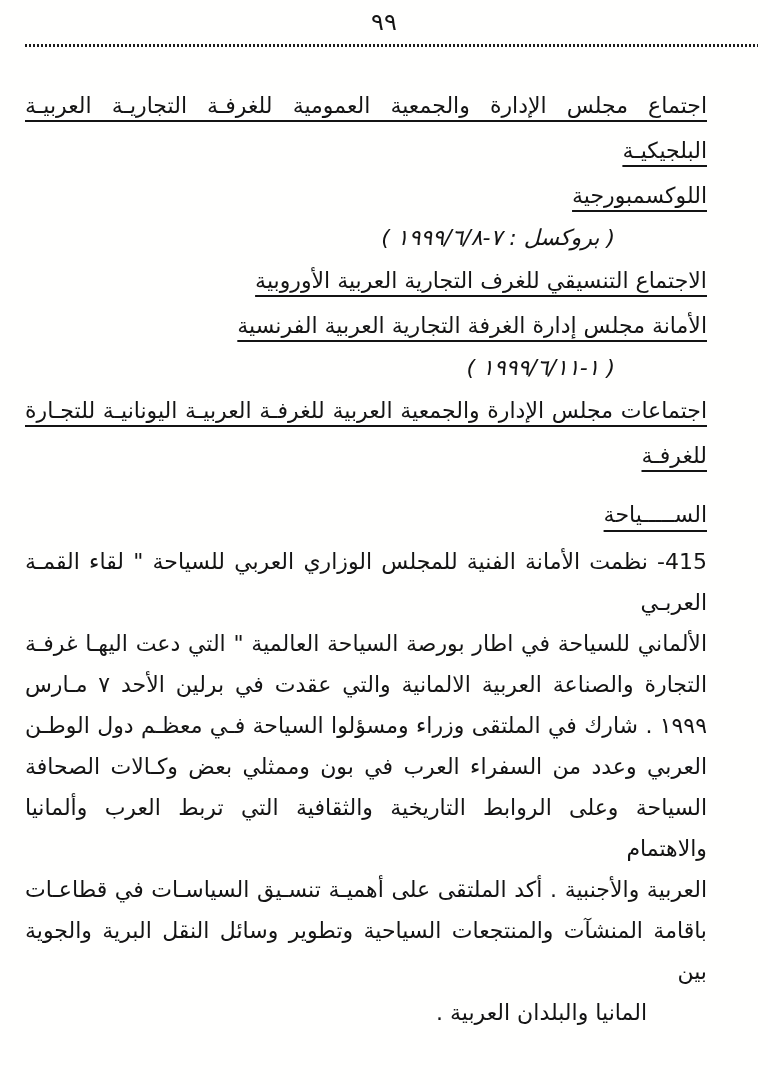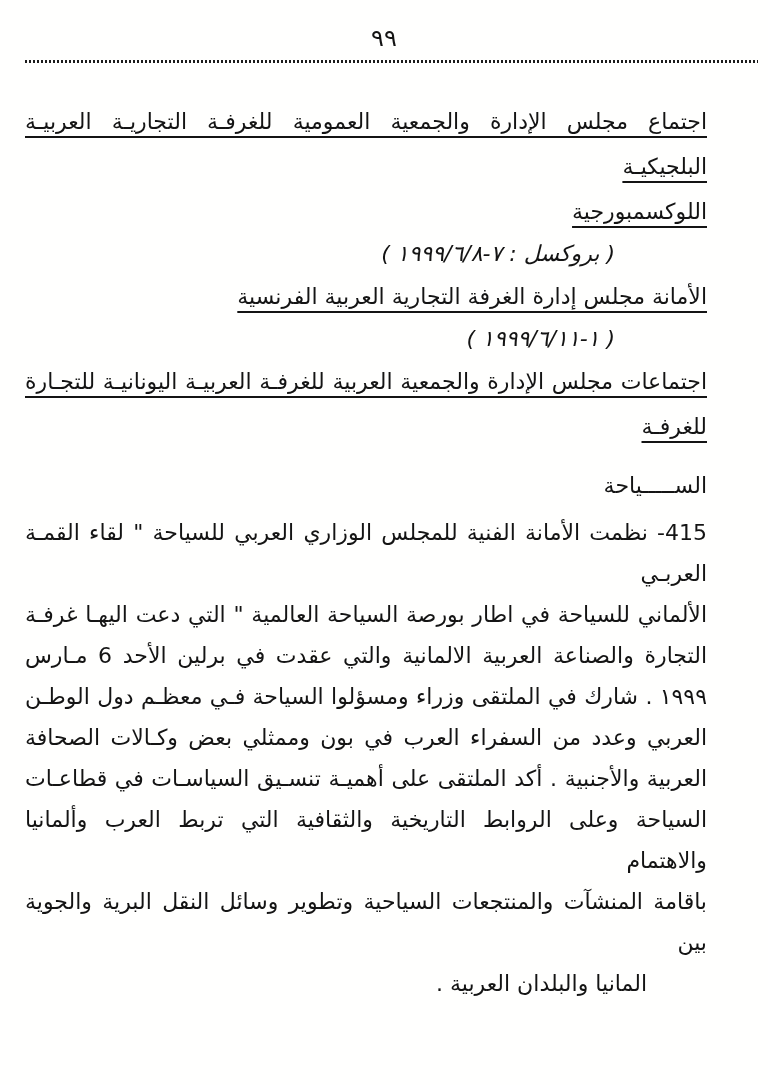--- a/index.html
+++ b/index.html
@@ -1,73 +1,74 @@
 <!DOCTYPE html>
 <html lang="ar"><head>
 <meta charset="utf-8">
 <style>
   html,body { margin:0; padding:0; background:#ffffff; }
   .sheet {
     position:relative; width:768px; height:1085px; background:#fffffe;
     color:#141414; font-family:"DejaVu Sans", sans-serif; overflow:hidden;
   }
   .page-number {
-    padding-top:24px; text-align:center; font-size:24px;
+    padding-top:8px; text-align:center; font-size:24px;
     letter-spacing:10px; direction:rtl;
   }
   .rule-top {
     height:3px; margin:8px 10px 0 25px;
     background-image:repeating-linear-gradient(90deg,#1c1c1c 0 2px, transparent 2px 4px);
   }
   .content { direction:rtl; margin:36px 61px 0 25px; font-size:22px; }
   .t-line {
     line-height:45px; text-decoration:underline;
     text-underline-offset:7px; text-decoration-thickness:1.5px;
   }
   .just { text-align:justify; text-align-last:justify; }
   .d-line { line-height:40px; padding-right:92px;font-style:italic; }
   .section-title {
     margin-top:14px; line-height:45px; width:-moz-fit-content; width:fit-content;
-    text-underline-offset:8px; text-decoration-thickness:1.5px;
+    text-decoration:underline; text-underline-offset:8px; text-decoration-thickness:1.5px;
   }
   .para { margin-top:4px; }
   .p-line { line-height:41px; }
   .p-last { text-align:right; padding-right:60px; }
 </style>
 </head>
 <body>
 
 <div class="sheet">
 
   <div class="page-number">٩٩</div>
 
   <div class="rule-top"></div>
 
   <div class="content">
 
     <div class="t-line just">اجتماع مجلس الإدارة والجمعية العمومية للغرفـة التجاريـة العربيـة البلجيكيـة</div>
     <div class="t-line">اللوكسمبورجية</div>
     <div class="d-line">( بروكسل : ٧-١٩٩٩/٦/٨ )</div>
 
+    <div class="t-line">الاجتماع التنسيقي للغرف التجارية العربية الأوروبية</div>
 
     <div class="t-line">الأمانة مجلس إدارة الغرفة التجارية العربية الفرنسية</div>
     <div class="d-line">( ١-١٩٩٩/٦/١١ )</div>
 
     <div class="t-line just">اجتماعات مجلس الإدارة والجمعية العربية  للغرفـة العربيـة اليونانيـة للتجـارة</div>
     <div class="t-line">للغرفـة</div>
 
     <div class="section-title">الســـــياحة</div>
 
     <div class="para">
       <div class="p-line just">415- نظمت الأمانة الفنية للمجلس الوزاري العربي  للسياحة " لقاء القمـة العربـي</div>
       <div class="p-line just">الألماني للسياحة في اطار بورصة السياحة العالمية "  التي دعت اليهـا غرفـة</div>
-      <div class="p-line just">التجارة والصناعة العربية الالمانية والتي  عقدت في برلين الأحد 6 مـارس</div>
+      <div class="p-line just">التجارة والصناعة العربية الالمانية والتي  عقدت في برلين الأحد ٧ مـارس</div>
       <div class="p-line just">١٩٩٩ . شارك في الملتقى وزراء ومسؤلوا السياحة فـي معظـم دول الوطـن</div>
       <div class="p-line just">العربي وعدد من السفراء العرب في بون  وممثلي بعض وكـالات الصحافة</div>
+      <div class="p-line just">السياحة وعلى الروابط التاريخية والثقافية التي تربط العرب وألمانيا والاهتمام</div>
       <div class="p-line just">العربية والأجنبية . أكد  الملتقى على أهميـة تنسـيق السياسـات في قطاعـات</div>
-      <div class="p-line just">السياحة وعلى الروابط التاريخية والثقافية التي تربط العرب وألمانيا والاهتمام</div>
       <div class="p-line just">باقامة المنشآت والمنتجعات السياحية وتطوير وسائل النقل البرية والجوية بين</div>
       <div class="p-line p-last">المانيا والبلدان العربية .</div>
     </div>
 
   </div>
 
 </div>
 
 </body></html>

